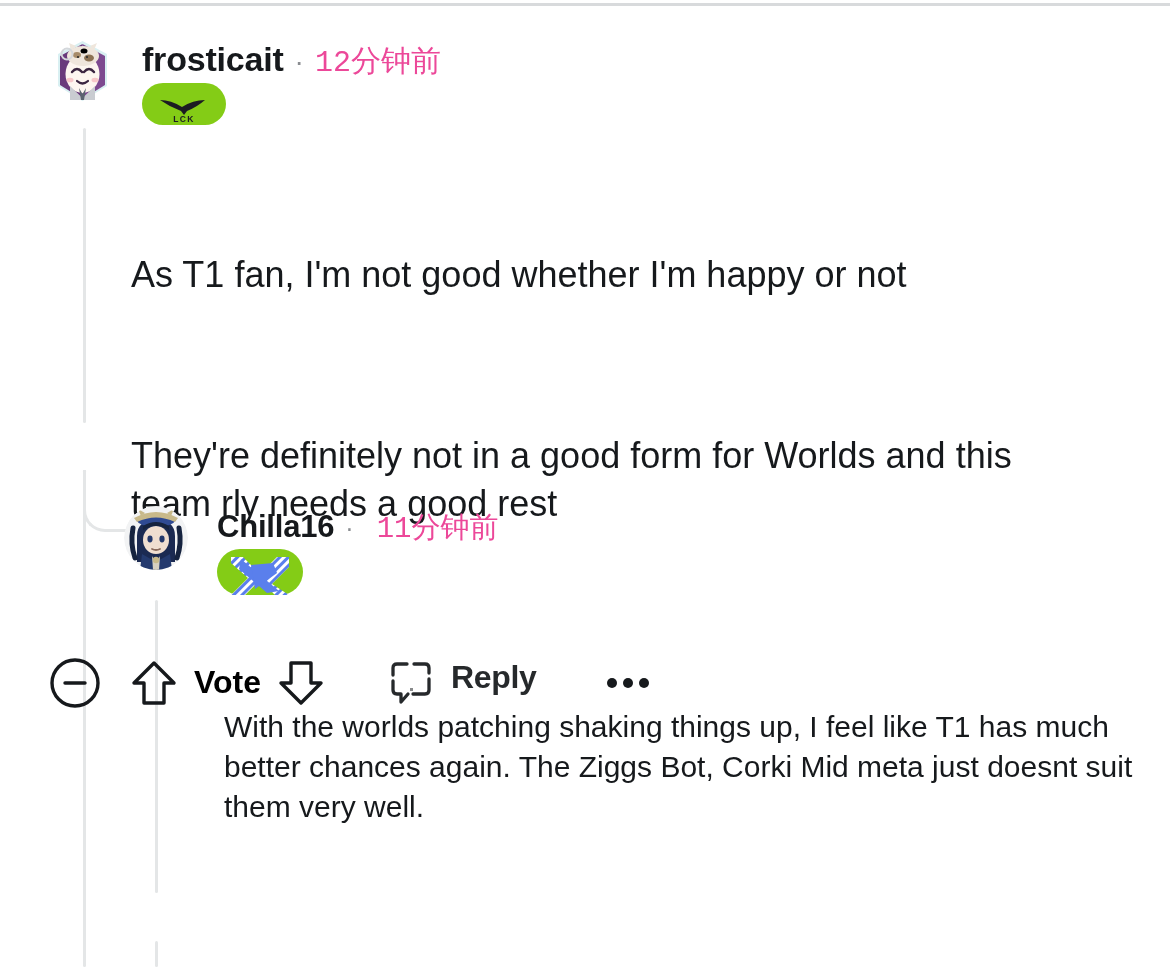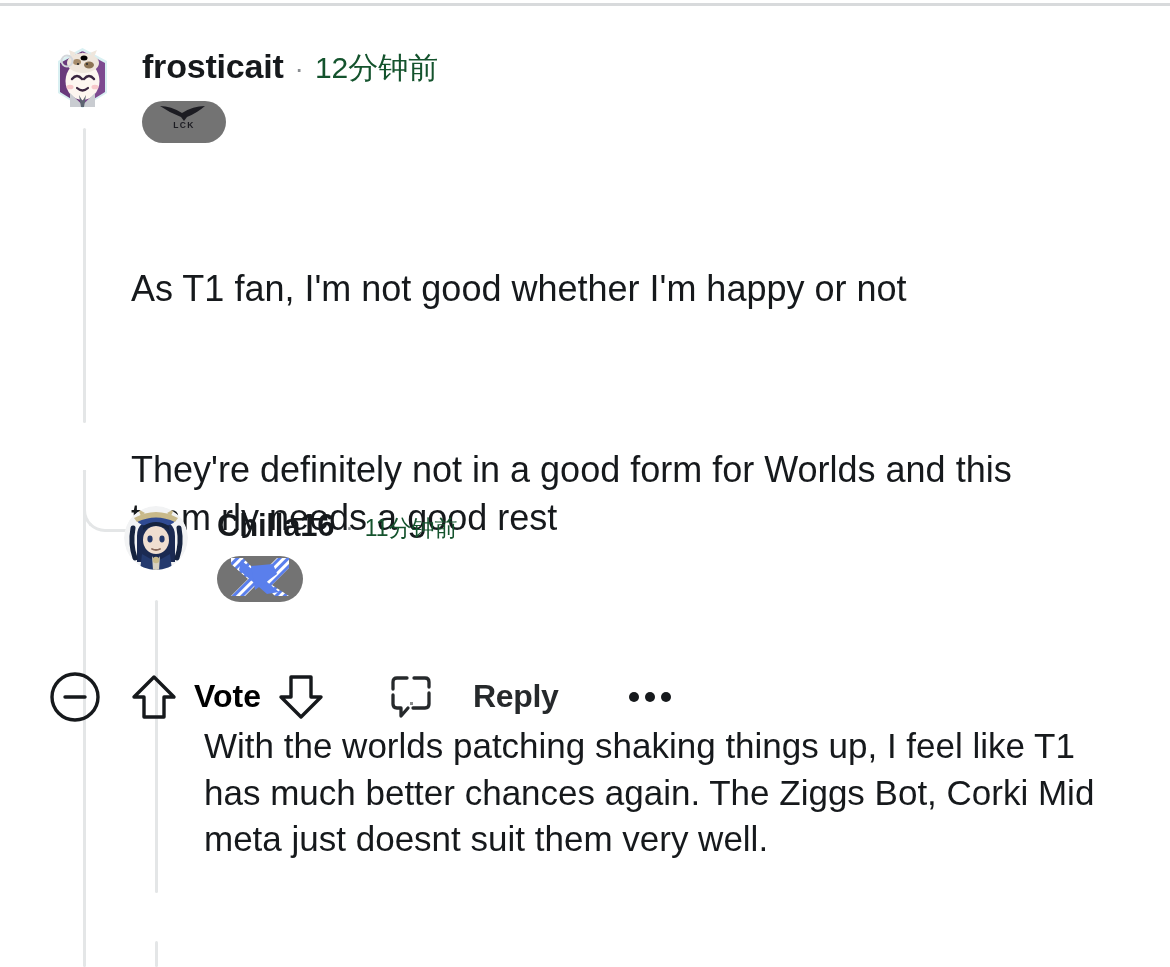--- a/index.html
+++ b/index.html
@@ -43,21 +43,21 @@
     position: absolute;
     left: 83px; top: 470px;
     width: 46px; height: 62px;
     border-left: 3px solid #e4e6e7;
     border-bottom: 3px solid #e4e6e7;
     border-bottom-left-radius: 22px;
   }
 
   
   .comment { position: absolute; }
-  .comment-l1 { left: 48px; top: 43px; }
+  .comment-l1 { left: 48px; top: 36px; }
   .comment-l2 { left: 124px; top: 506px; }
 
   
   .c-header {
     display: flex;
     align-items: flex-start;
   }
 
   .avatar {
     flex: 0 0 auto;
@@ -87,53 +87,53 @@
   .username-l1 { font-size: 34px; }
   .username-l2 { font-size: 31px; }
 
   .dot-sep {
     color: #8a8d91;
     margin: 0 11px;
   }
   .dot-sep-l1 { font-size: 28px; }
   .dot-sep-l2 { font-size: 25px; }
 
-  .timestamp { color: #14532d; font-weight: 400; }
+  .timestamp { color: #ec4899; font-weight: 400; font-family: Liberation Mono, monospace; }
   .timestamp-l1 { font-size: 30px; }
-  .timestamp-l2 { font-size: 23px; }
+  .timestamp-l2 { font-size: 29px; margin-left: 12px; }
 
   
   .flair {
-    margin-top: 12px;
+    margin-top: 1px;
     display: inline-flex;
-    align-items: flex-start;
+    align-items: flex-end;
     justify-content: center;
-    background: #737373;
+    background: #84cc16;
     border-radius: 24px;
   }
   .flair-lck { width: 84px; height: 42px; }
   .flair-x   { width: 86px; height: 46px; }
   .flair svg { display: block; }
 
   
   .c-body {
     color: #16191c;
     line-height: 1.33;
     white-space: pre-wrap;
   }
   .c-body-l1 {
     margin-left: 83px;
     margin-top: 26px;
     font-size: 36px;
     max-width: 960px;
   }
   .c-body-l2 {
-    margin-left: 80px;
+    margin-left: 100px;
     margin-top: 28px;
-    font-size: 35px;
+    font-size: 30px;
     max-width: 920px;
   }
   .para + .para { margin-top: 38px; }
 
   
   .actions {
     display: flex;
     align-items: center;
     white-space: nowrap;
   }
@@ -149,23 +149,21 @@
 
   .vote-label {
     font-weight: bold;
     color: #000000;
     font-size: 32px;
     margin: 0 16px;
   }
 
   .reply-group {
     display: flex;
-    align-items: center;
     margin-left: 62px;
-    gap: 22px;
   }
   .reply-group svg { display: block; }
 
   .reply-label {
     font-weight: bold;
     color: #16191c;
     font-size: 32px;
     margin-left: 16px;
   }
 

